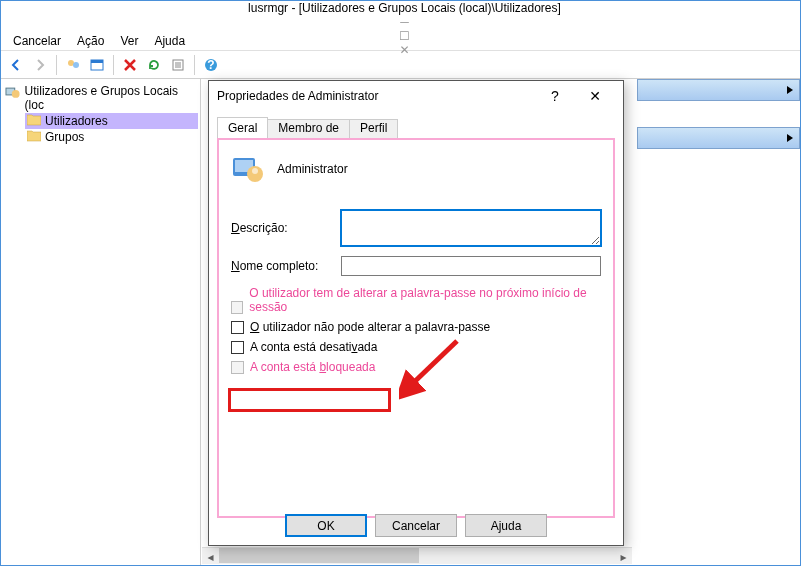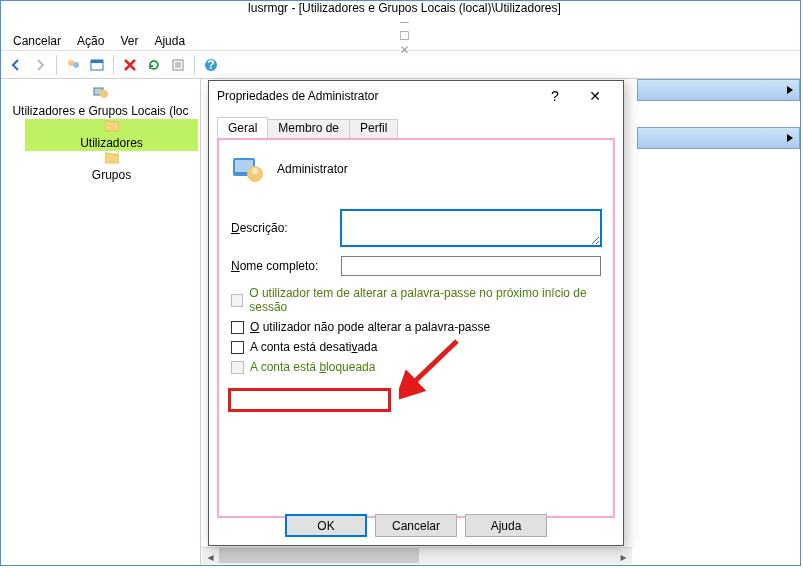--- a/index.html
+++ b/index.html
@@ -14,22 +14,22 @@
 
 .menubar { height: 20px; display: flex; align-items: center; padding: 0 4px; border-bottom: 1px solid #e0e0e0; }
 .menubar .menu-item { padding: 2px 8px; cursor: default; }
 
 .toolbar { height: 28px; display: flex; align-items: center; padding: 0 4px; border-bottom: 1px solid #d0d0d0; gap: 2px; }
 .toolbar .tbtn { width: 22px; height: 22px; display: flex; align-items: center; justify-content: center; border: 1px solid transparent; }
 .toolbar .sep { width: 1px; height: 20px; background: #d0d0d0; margin: 0 3px; }
 
 .content { display: flex; height: calc(100% - 30px - 20px - 28px); }
 .tree-pane { width: 200px; border-right: 1px solid #d0d0d0; padding: 4px 2px; }
-.tree-item { display: flex; align-items: center; padding: 1px 2px; gap: 4px; cursor: default; flex-direction: column; }
-.tree-item.selected { background: #bef264; }
+.tree-item { display: flex; align-items: flex-start; padding: 1px 2px; gap: 4px; cursor: default; }
+.tree-item.selected { background: #c4b5fd; }
 .tree-item.root { color: #000; }
 .tree-child { margin-left: 22px; }
 .folder-icon { width: 14px; height: 12px; }
 .tree-root-icon { width: 16px; height: 16px; }
 
 .right-pane { flex: 1; position: relative; }
 .action-bar { position: absolute; right: 0; top: 0; width: 163px; }
 .action-head { background: #b7d4f0; background: linear-gradient(#cde4f7, #a9caf0); border: 1px solid #7da2ce; height: 22px; display: flex; align-items: center; justify-content: space-between; padding: 0 6px; }
 .action-head2 { margin-top: 26px; }
 .play { width: 0; height: 0; border-left: 6px solid #000; border-top: 4px solid transparent; border-bottom: 4px solid transparent; }
@@ -51,21 +51,21 @@
 .tab:not(.active){ background:#f0f0f0; top:2px; padding-top:1px; padding-bottom:1px;}
 .tab-body { margin: 0 8px 8px 8px; border: 2px solid #f9a8d4; height: 380px; padding: 12px; position: relative; background:#fff; }
 .user-row { display: flex; align-items: center; gap: 12px; margin-bottom: 24px; }
 .user-icon { width: 34px; height: 34px; }
 .form-row { display: flex; align-items: center; margin-bottom: 10px; }
 .form-row label { width: 110px; }
 .form-row .txt { flex: 1; border: 1px solid #7a7a7a; height: 20px; padding:1px 3px; }
 .form-row .txt.focus { border-color: #0078d7; box-shadow: 0 0 0 1px #0078d7; }
 .tarea { height: 36px !important; }
 .chk-row { display: flex; align-items: center; gap: 6px; margin-top: 6px; color: #000; }
-.chk-row.disabled { color: #4d7c0f; }
+.chk-row.disabled { color: #ec4899; align-items: flex-end; }
 .chk { width: 13px; height: 13px; border: 1px solid #333; display: inline-flex; align-items: center; justify-content: center; font-size: 10px; background:#fff; }
 .chk.disabled { border-color: #bbb; background:#f4f4f4; }
 .chk.checked::after { content: "✓"; color: #000; line-height: 10px; }
 .btn-row { position: absolute; right: 8px; bottom: 8px; left: 8px; display: flex; justify-content: center; gap: 8px; }
 .btn { width: 82px; height: 23px; border: 1px solid #adadad; background: #e1e1e1; display: flex; align-items: center; justify-content: center; cursor: default; }
 .btn.default { border-color: #0078d7; box-shadow: 0 0 0 1px #0078d7 inset; }
 .highlight-box { position: absolute; border: 3px solid #e21b1b; left: 9px; top: 248px; width: 163px; height: 24px; pointer-events: none; }
 .arrow-ann { position: absolute; left: 180px; top: 195px; pointer-events: none; }
 </style>
 </head>

